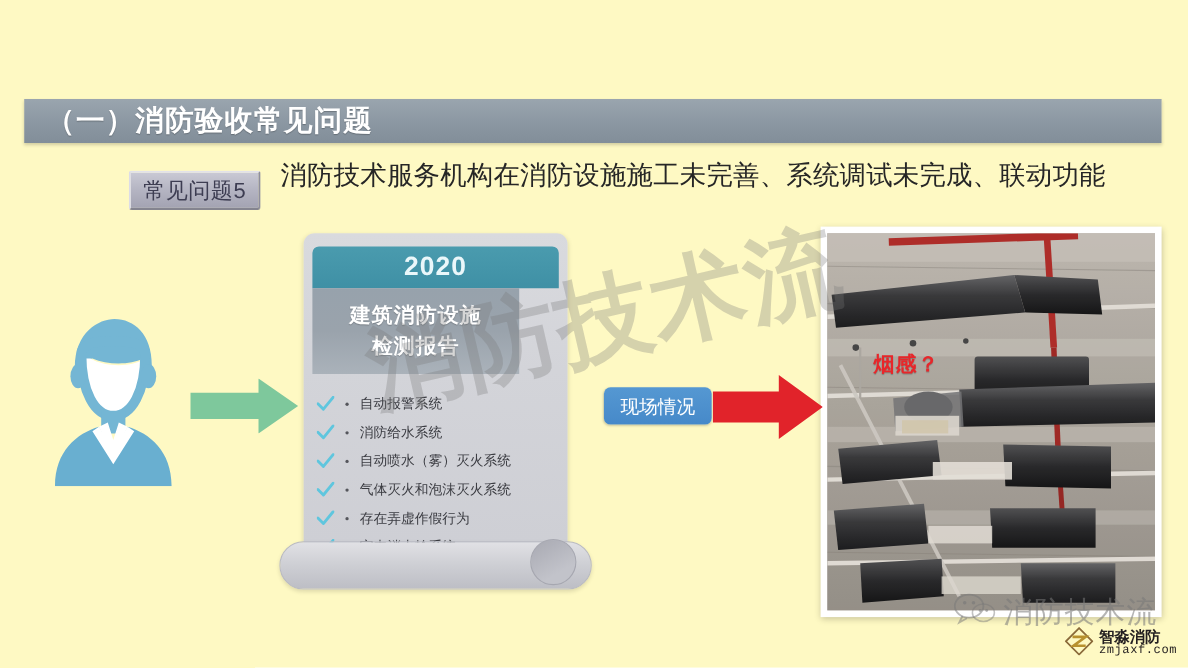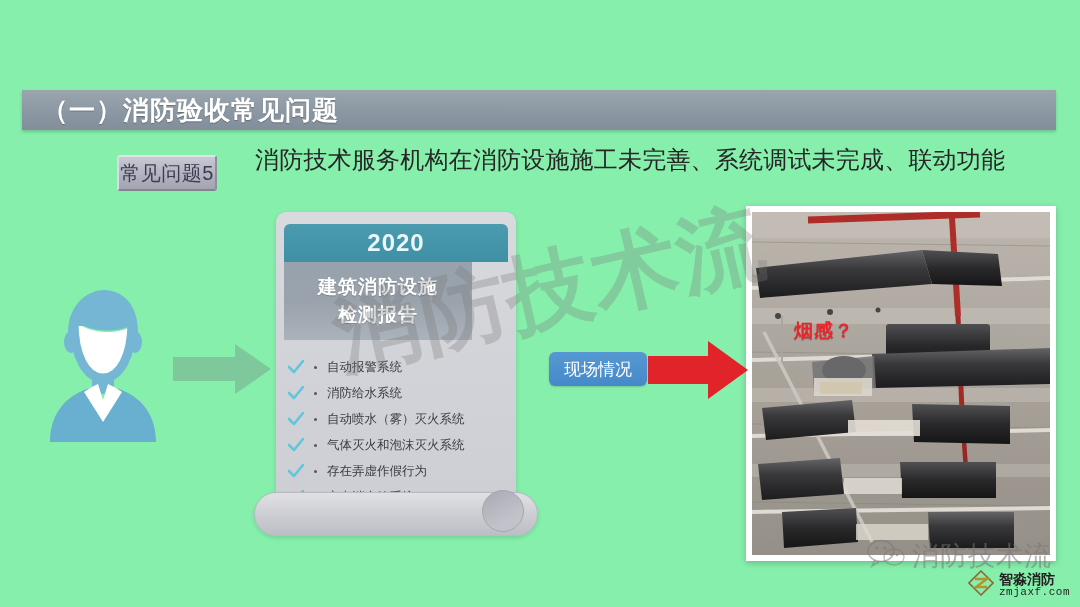--- a/index.html
+++ b/index.html
@@ -13,21 +13,21 @@
     position: relative;
     overflow: hidden;
     font-family: "Liberation Sans", "DejaVu Sans", sans-serif;
     color: #333;
   }
 
   
   #slide {
     position: absolute;
     inset: 0;
-    background: #86efac;
+    background: #fef9c3;
   }
 
   
   #section-header {
     position: absolute;
     left: 22px;
     top: 90px;
     width: 1034px;
     height: 40px;
     background: linear-gradient(180deg, #9aa5ae 0%, #8b97a2 55%, #828e99 100%);
@@ -44,21 +44,21 @@
     letter-spacing: 1px;
     white-space: nowrap;
     text-shadow: 0 1px 1px rgba(0,0,0,0.25);
   }
 
   
   #problem-badge {
     position: absolute;
     left: 117px;
     top: 155px;
-    width: 100px;
+    width: 120px;
     height: 36px;
     border-radius: 3px;
     background: linear-gradient(180deg, #c9c9d4 0%, #b4b4c2 50%, #a3a3b2 100%);
     border-top: 2px solid #e2e2ea;
     border-left: 2px solid #dcdce6;
     border-right: 2px solid #8e8e9e;
     border-bottom: 2px solid #84848f;
     box-sizing: border-box;
     display: flex;
     align-items: center;

